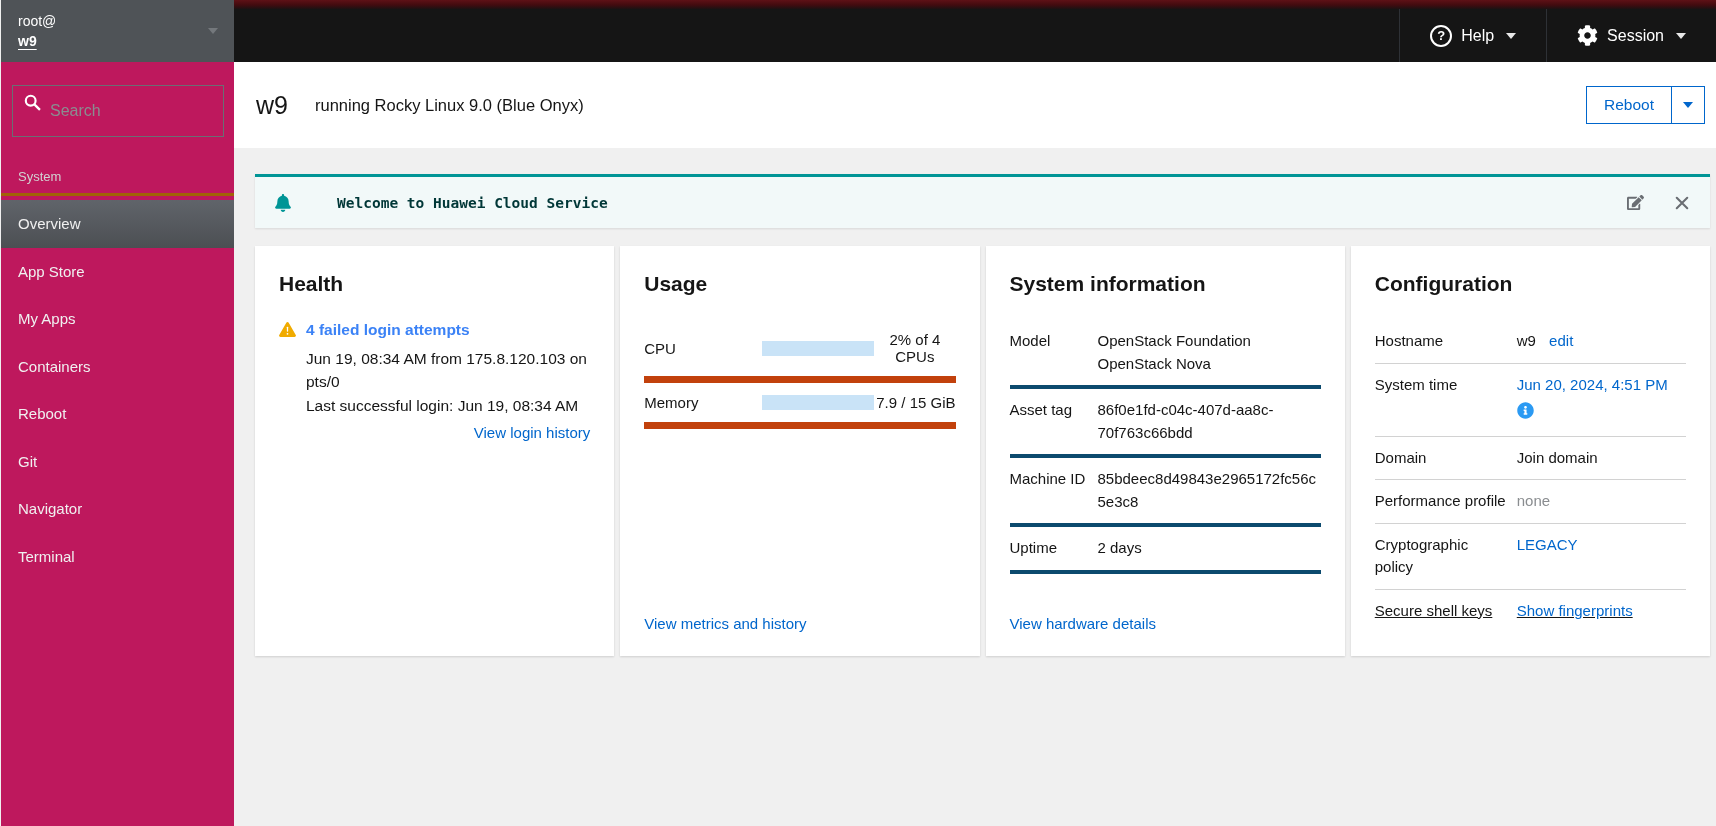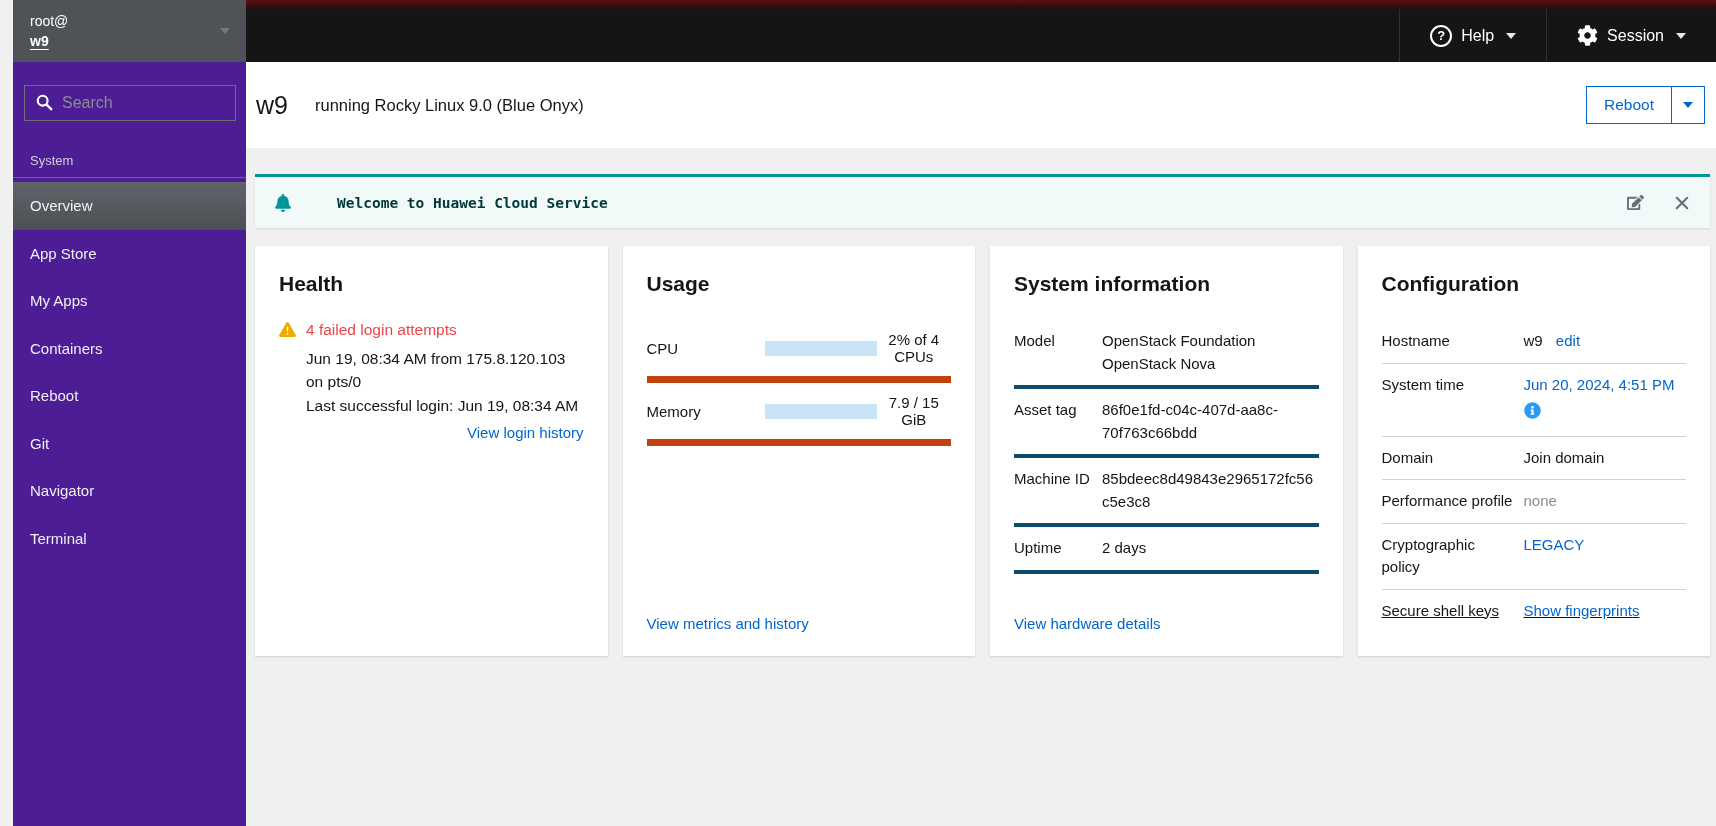--- a/index.html
+++ b/index.html
@@ -3,42 +3,42 @@
 <meta charset="utf-8">
 <style>
   * { box-sizing: border-box; }
   html,body { margin:0; padding:0; }
   body {
     width:1716px; height:826px; position:relative; overflow:hidden;
     font-family:"Liberation Sans", sans-serif; background:#f0f0f0; color:#151515;
   }
 
   
-  .sidebar { position:absolute; left:13px; top:0; width:233px; height:826px; background:#4c1d95; z-index:5; }
+  .sidebar { position:absolute; left:1px; top:0; width:233px; height:826px; background:#be185d; z-index:5; }
   .user-header {
     height:62px; background:#4f5357; padding:9px 16px 9px 17px;
     display:flex; align-items:center; justify-content:space-between;
   }
   .user-lines { font-size:14px; color:#fff; line-height:1.45; }
   .user-host { text-decoration:underline; text-underline-offset:3px; font-weight:bold; }
   .user-caret { color:#74787c; }
 
   .search-wrap { padding:23px 10px 0 11px; position:relative; }
   .search-input {
-    width:100%; height:36px; background:transparent; border:1px solid #6a6e73;
+    width:100%; height:52px; background:transparent; border:1px solid #6a6e73;
     color:#f0f0f0; font-size:16px; padding:0 8px 0 37px; outline:none;
     font-family:"Liberation Sans", sans-serif;
   }
   .search-input::placeholder { color:#8a8d90; }
   .search-icon { position:absolute; left:23px; top:32px; width:17px; height:17px; }
 
   .nav { margin-top:24px; }
   .nav-section + .nav-section { margin-top:30px; }
   .section-title {
-    font-size:13px; color:#d2d2d2; padding:8px 17px 9px; border-bottom:1px solid #a16207;
+    font-size:13px; color:#d2d2d2; padding:8px 17px 9px; border-bottom:3px solid #a16207;
   }
   .nav-items { padding-top:4px; }
   .nav-item {
     font-size:15px; color:#f0f0f0; padding:14px 17px; cursor:pointer; line-height:1.3;
   }
   .nav-item.selected { background:linear-gradient(180deg,#60646a 0%, #4c4f53 100%); }
 
   
   .masthead { position:absolute; left:233px; right:0; top:0; height:62px; background:#151515; z-index:4; }
   .masthead-strip {
@@ -80,31 +80,31 @@
   .bell-icon svg { width:16px; height:18px; display:block; }
   .banner-msg {
     font-family:"DejaVu Sans Mono", monospace; font-weight:bold; font-size:14.5px;
     color:#003737; margin-left:46px; white-space:pre;
   }
   .banner-actions { margin-left:auto; display:flex; align-items:center; gap:31px; }
   .edit-icon svg { width:17px; height:17px; display:block; cursor:pointer; }
   .close-icon svg { width:14px; height:14px; display:block; cursor:pointer; }
 
   
-  .cards { display:grid; grid-template-columns:repeat(4,1fr); gap:15px; margin:0 6px 0 22px; }
+  .cards { display:grid; grid-template-columns:repeat(4,1fr); gap:6px; margin:0 6px 0 22px; }
   .card {
     background:#fff; box-shadow:0 1px 2px rgba(0,0,0,0.14); padding:24px;
     min-height:369px; display:flex; flex-direction:column;
   }
   .card-title { font-size:21px; font-weight:600; color:#151515; margin:2px 0 24px; }
 
   
   .alert-row { display:flex; gap:10px; align-items:flex-start; }
   .warn-icon svg { width:17px; height:15px; display:block; margin-top:2px; }
-  .alert-title { font-weight:normal; font-size:15.5px; color:#ef4444; line-height:1.35; }
+  .alert-title { font-weight:bold; font-size:15.5px; color:#3b82f6; line-height:1.35; }
   .alert-body { margin-left:27px; font-size:15.5px; line-height:1.5; color:#151515; margin-top:6px; }
   .alert-body .line { margin:0 0 1px; }
   .card-link { color:#0066cc; font-size:15px; text-decoration:none; cursor:pointer; display:inline-block; }
   .health-link { margin-left:27px; margin-top:5px;text-align:right; }
   .bottom-link { margin-top:auto; }
 
   
   .usage-row { display:flex; align-items:center; padding:11px 0; border-bottom:7px solid #c2410c; }
   .usage-label { width:118px; font-size:15px; flex-shrink:0; }
   .progress { width:112px; height:15px; background:#c9e3f7; overflow:hidden; flex-shrink:0; }

